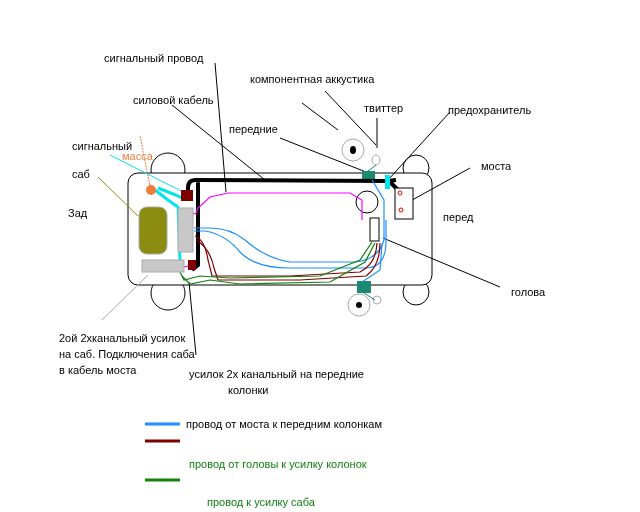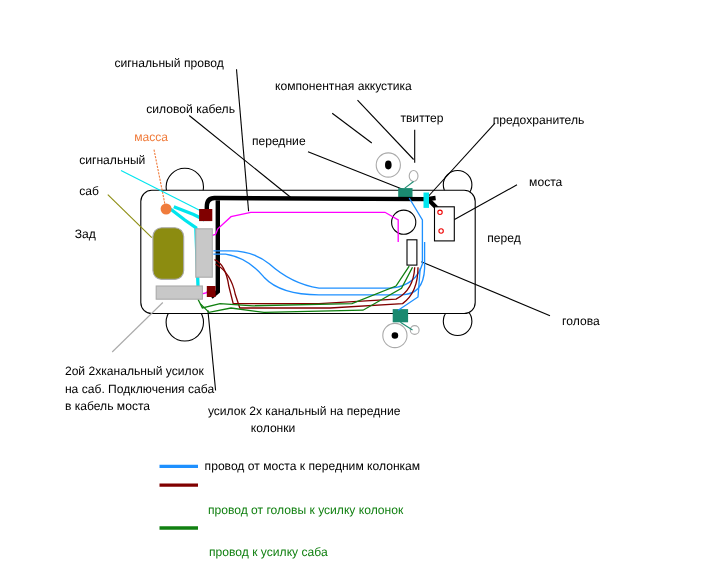--- a/index.html
+++ b/index.html
@@ -1,20 +1,20 @@
 <!DOCTYPE html>
 <html><head>
 <meta charset="utf-8">
 <style>
   html, body { margin: 0; padding: 0; background: #ffffff; }
   body { width: 640px; height: 512px; position: relative; overflow: hidden;
          font-family: "Liberation Sans", sans-serif; font-size: 11px; color: #000; }
   svg { position: absolute; left: 0; top: 0; }
   .lbl { position: absolute; white-space: nowrap; font-size: 11px; line-height: 13px; }
-  .orange { color: #f07c3c; }
+  .orange { color: #f07c3c; margin-top: 31px; }
   .green { color: #118011; margin-top: 23px; }
   .ml { white-space: normal; width: 140px; line-height: 16px; }
 </style>
 </head>
 <body>
 
 <svg width="640" height="512">
 
   <circle cx="168" cy="170" r="17" fill="none" stroke="#000"></circle>
   <circle cx="416" cy="168" r="13" fill="none" stroke="#000"></circle>
@@ -102,13 +102,13 @@
 <span class="lbl" style="left:68px;top:207px">Зад</span>
 <span class="lbl" style="left:481px;top:160px">моста</span>
 <span class="lbl" style="left:443px;top:211px">перед</span>
 <span class="lbl" style="left:511px;top:286px">голова</span>
 <span class="lbl ml" style="left:59px;top:330px">2ой 2хканальный усилок на саб. Подключения саба в кабель моста</span>
 <span class="lbl" style="left:189px;top:368px">усилок 2х канальный на передние</span>
 <span class="lbl" style="left:228px;top:384px">колонки</span>
 
 <span class="lbl" style="left:186px;top:418px">провод от моста к передним колонкам</span>
 <span class="lbl green" style="left:189px;top:435px">провод от головы к усилку колонок</span>
-<span class="lbl green" style="left:190px;top:473px">провод к усилку саба</span>
+<span class="lbl green" style="left:207px;top:473px">провод к усилку саба</span>
 
 </body></html>

